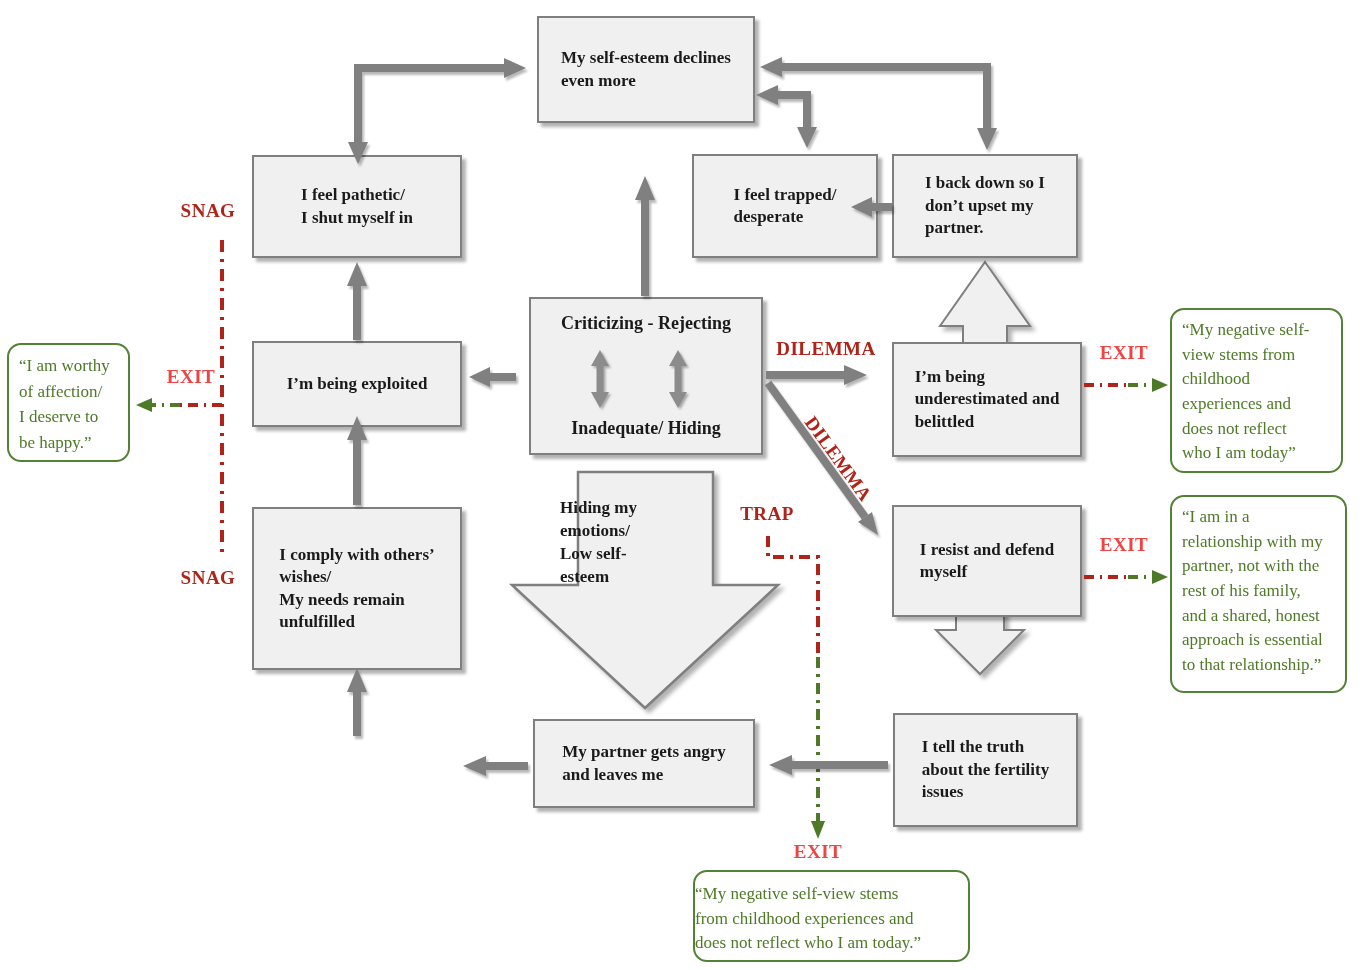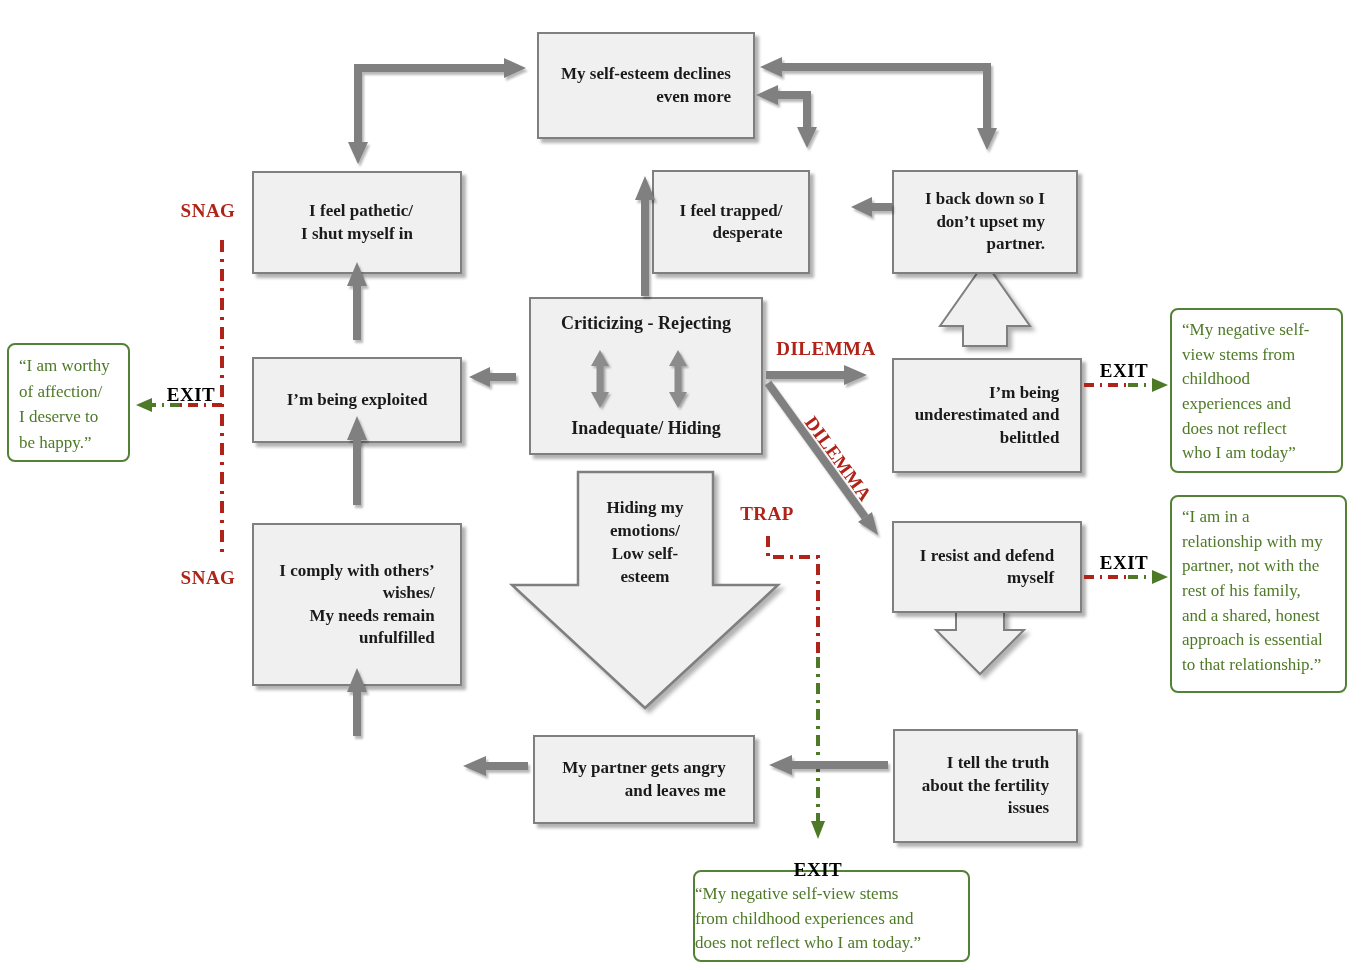--- a/index.html
+++ b/index.html
@@ -5,43 +5,43 @@
   html,body{margin:0;padding:0;background:#ffffff;}
   #canvas{
     position:relative;width:1363px;height:970px;background:#ffffff;overflow:hidden;
     font-family:"Liberation Serif","DejaVu Serif",serif;
   }
   .node{
     position:absolute;box-sizing:border-box;
     background:#f0f0f0;border:2px solid #7f7f7f;
     box-shadow:4px 4px 3px rgba(0,0,0,0.30);
     display:flex;align-items:center;justify-content:center;
-    text-align:right;font-weight:bold;font-size:17px;line-height:1.32;color:#1a1a1a;
-    white-space:pre-line;z-index:2;margin-top:16px;
+    text-align:left;font-weight:bold;font-size:17px;line-height:1.32;color:#1a1a1a;
+    white-space:pre-line;z-index:2;
   }
   .crit{
     position:absolute;box-sizing:border-box;background:#f0f0f0;border:2px solid #7f7f7f;
     box-shadow:4px 4px 3px rgba(0,0,0,0.30);
     display:flex;flex-direction:column;justify-content:space-between;align-items:center;
     font-weight:bold;font-size:18px;color:#1a1a1a;padding:14px 6px;z-index:2;text-align:right;
   }
   .exitbox{
     position:absolute;box-sizing:border-box;background:#ffffff;
-    border:2px solid #538135;border-radius:8px;
+    border:2px solid #538135;border-radius:14px;
     color:#4e7a27;font-size:17px;line-height:1.5;padding:8px 10px;
     white-space:pre-line;z-index:2;
   }
   .lbl{position:absolute;font-weight:bold;font-size:19px;text-align:center;z-index:4;letter-spacing:0.5px;}
   .red{color:#b02318;}
-  .green{color:#000000;margin-top:18px;}
+  .green{color:#ef4444;}
   .arr{position:absolute;overflow:visible;filter:drop-shadow(2px 3px 1px rgba(0,0,0,0.28));z-index:3;}
   .blockarr{position:absolute;overflow:visible;filter:drop-shadow(4px 4px 2px rgba(0,0,0,0.30));z-index:1;}
   .dash{position:absolute;overflow:visible;z-index:3;}
   .bigarrtext{
-    position:absolute;z-index:2;text-align:center;font-weight:bold;font-size:17px;line-height:1.35;
+    position:absolute;z-index:2;font-weight:bold;font-size:17px;line-height:1.35;
     color:#1a1a1a;white-space:pre-line;
   }
   .rot{transform:rotate(54deg);transform-origin:center center;}
 </style>
 </head>
 <body>
 
 <div id="canvas">
 
   <svg class="blockarr" style="left:505px;top:463px" width="280" height="252">
@@ -137,21 +137,21 @@
   <svg class="arr" style="left:752px;top:83px" width="74" height="78">
     <polyline points="24,12 55,12 55,48" fill="none" stroke="#808080" stroke-width="8"></polyline>
     <polygon points="4,12 26,2 26,22" fill="#808080"></polygon>
     <polygon points="55,65 45,44 65,44" fill="#808080"></polygon>
   </svg>
 
   <div class="node" style="left:537px;top:16px;width:218px;height:107px;border-width:2.5px">My self-esteem declines
 even more</div>
   <div class="node" style="left:252px;top:155px;width:210px;height:103px">I feel pathetic/
 I shut myself in</div>
-  <div class="node" style="left:652px;top:154px;width:158px;height:104px">I feel trapped/
+  <div class="node" style="left:692px;top:154px;width:186px;height:104px">I feel trapped/
 desperate</div>
   <div class="node" style="left:892px;top:154px;width:186px;height:104px">I back down so I
 don’t upset my
 partner.</div>
 
   <div class="crit" style="left:529px;top:297px;width:234px;height:158px">
     <span>Criticizing - Rejecting</span>
     <span>Inadequate/ Hiding</span>
   </div>
   <svg class="arr" style="left:588px;top:348px;z-index:4;filter:drop-shadow(2px 2px 1px rgba(0,0,0,0.3))" width="24" height="62">
@@ -170,21 +170,21 @@
 underestimated and
 belittled</div>
   <div class="node" style="left:252px;top:507px;width:210px;height:163px">I comply with others’
 wishes/
 My needs remain
 unfulfilled</div>
   <div class="bigarrtext" style="left:560px;top:497px;width:170px">Hiding my
 emotions/
 Low self-
 esteem</div>
-  <div class="node" style="left:892px;top:505px;width:190px;height:92px">I resist and defend
+  <div class="node" style="left:892px;top:505px;width:190px;height:112px">I resist and defend
 myself</div>
   <div class="node" style="left:533px;top:719px;width:222px;height:89px">My partner gets angry
 and leaves me</div>
   <div class="node" style="left:893px;top:713px;width:185px;height:114px">I tell the truth
 about the fertility
 issues</div>
 
   <div class="exitbox" style="left:7px;top:343px;width:123px;height:119px">“I am worthy
 of affection/
 I deserve to

